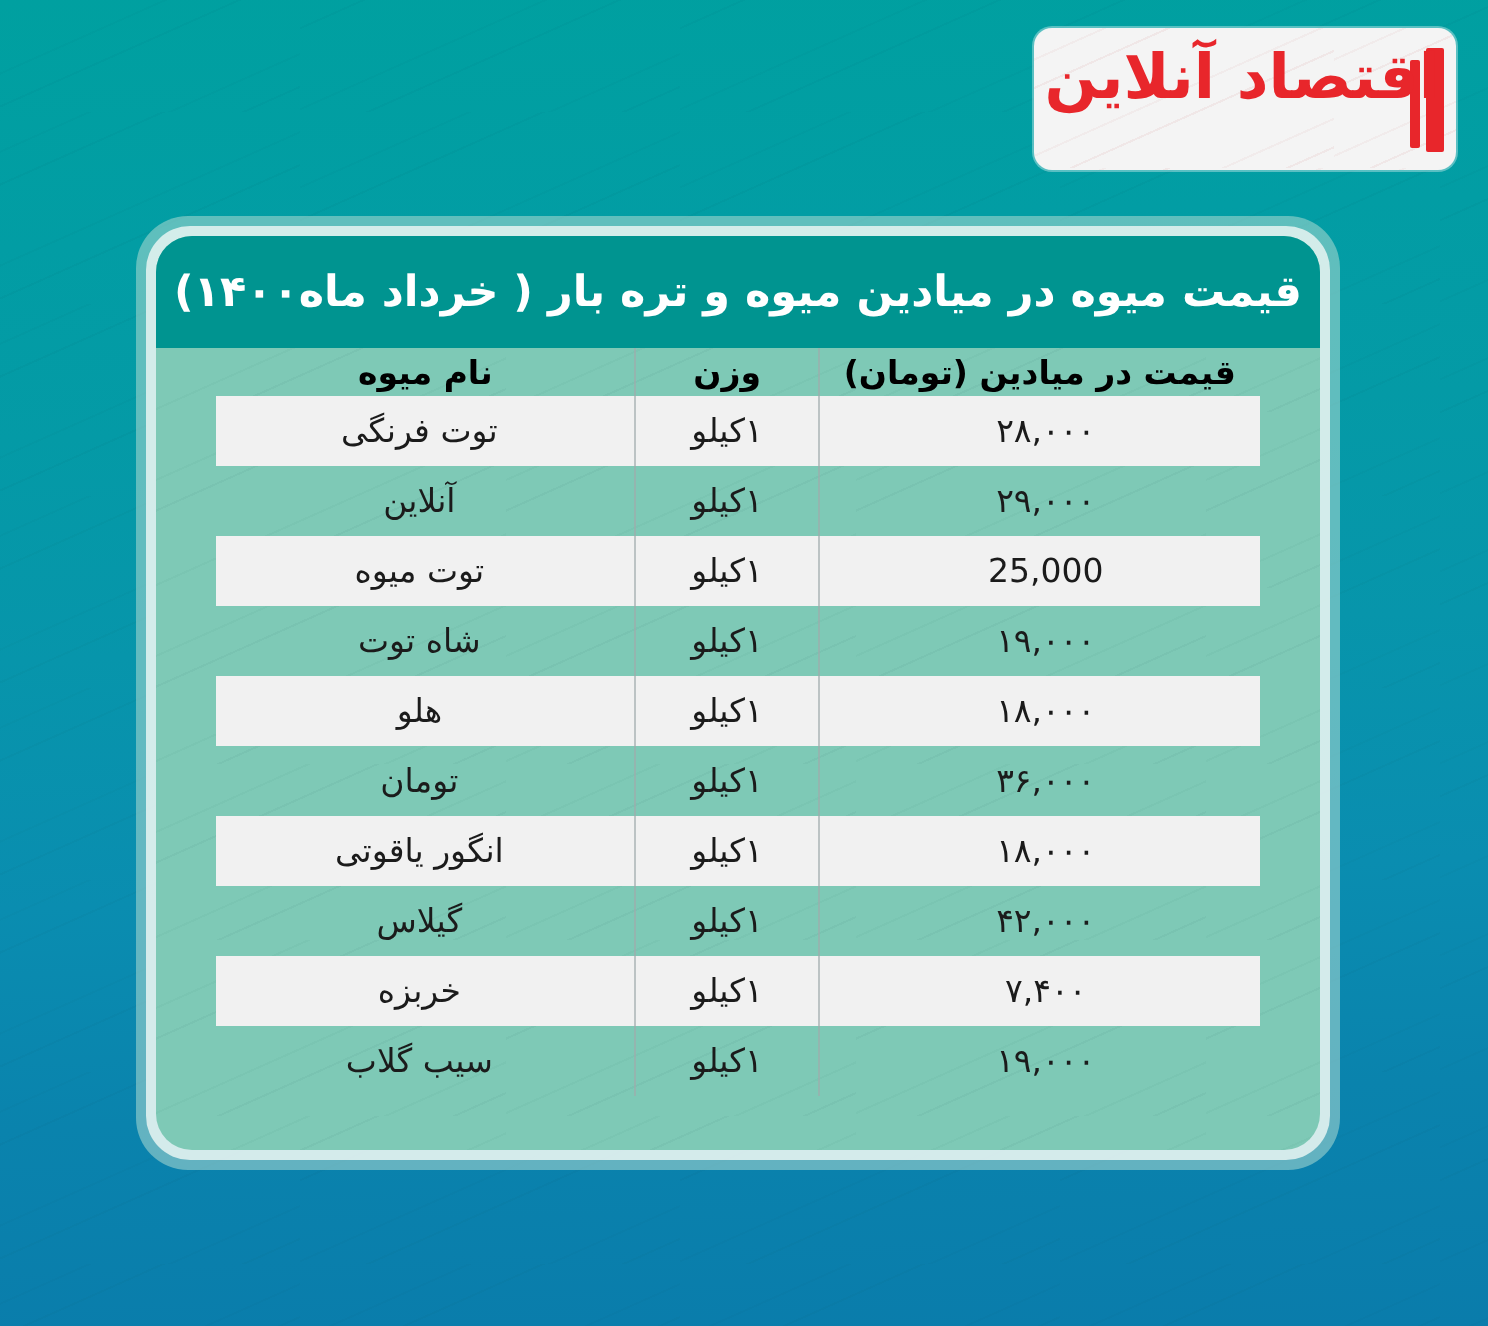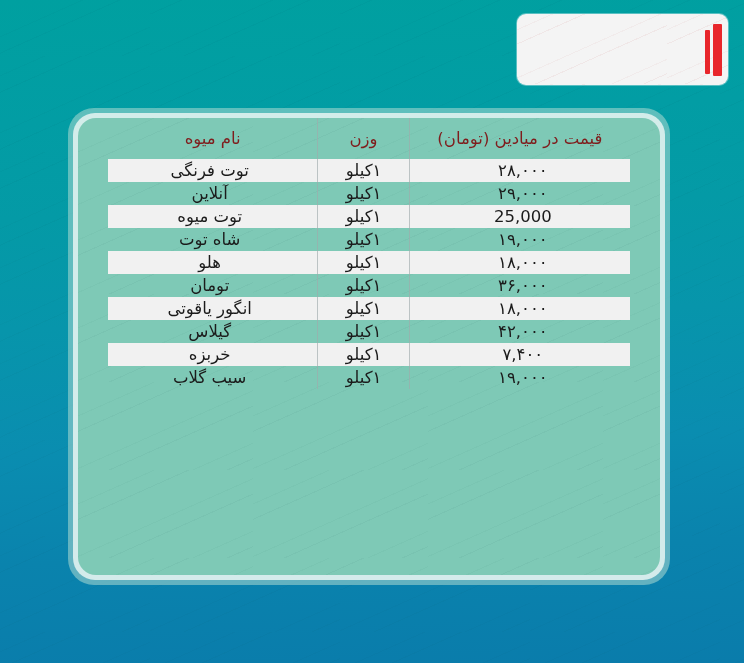--- a/index.html
+++ b/index.html
@@ -179,36 +179,36 @@
     width: 100%;
     border-collapse: collapse;
     direction: rtl;
     table-layout: fixed;
   }
   table#price-table col.c-name  { width: 40.2%; }
   table#price-table col.c-weight{ width: 17.5%; }
   table#price-table col.c-price { width: 42.3%; }
 
   table#price-table th {
-    height: 41px;
+    height: 24px;
     font-size: 16.5px;
-    font-weight: normal;
-    color: #7f1d1d;
+    font-weight: bold;
+    color: #000000;
     background: transparent;
     text-align: center;
     vertical-align: middle;
     padding: 0;
   }
   table#price-table th.sep-l,
   table#price-table td.sep-l {
     border-right: 1px solid rgba(160,170,172,0.65);
   }
 
   table#price-table td {
-    height: 23px;
+    height: 35px;
     font-size: 16.5px;
     color: #1b1b1b;
     text-align: center;
     vertical-align: middle;
     padding: 0;
   }
   table#price-table tbody tr.odd td {
     background: #f1f1f1;
   }
   table#price-table tbody tr.even td {
@@ -232,27 +232,29 @@
 <body>
 
 <div id="page">
 
   <div id="watermark"></div>
 
   <div id="logo">
     <div class="logo-wm"></div>
     <div class="logo-bar"></div>
     <div class="logo-bar2"></div>
+    <div class="logo-fa">اقتصاد آنلاین</div>
   </div>
 
   <div id="card-outer">
     <div id="card-mid">
       <div id="card">
         <div class="card-wm"></div>
 
+        <div id="card-title">قیمت میوه در میادین میوه و تره بار  ( خرداد ماه۱۴۰۰)</div>
 
         <div class="tbl-wrap">
           <table id="price-table">
             <colgroup>
               <col class="c-price">
               <col class="c-weight">
               <col class="c-name">
             </colgroup>
             <thead>
               <tr>

